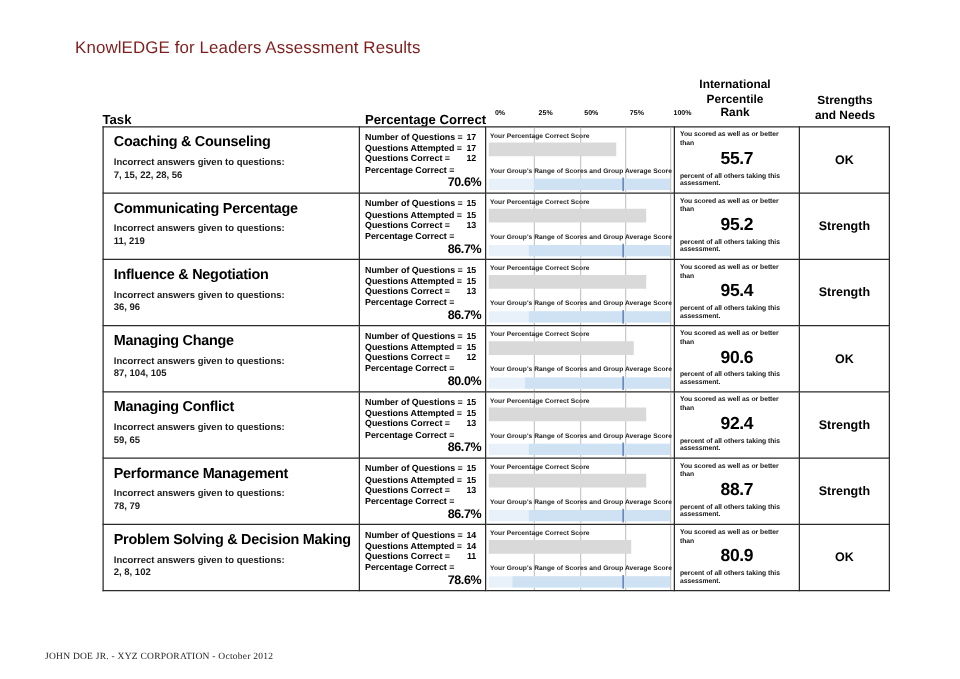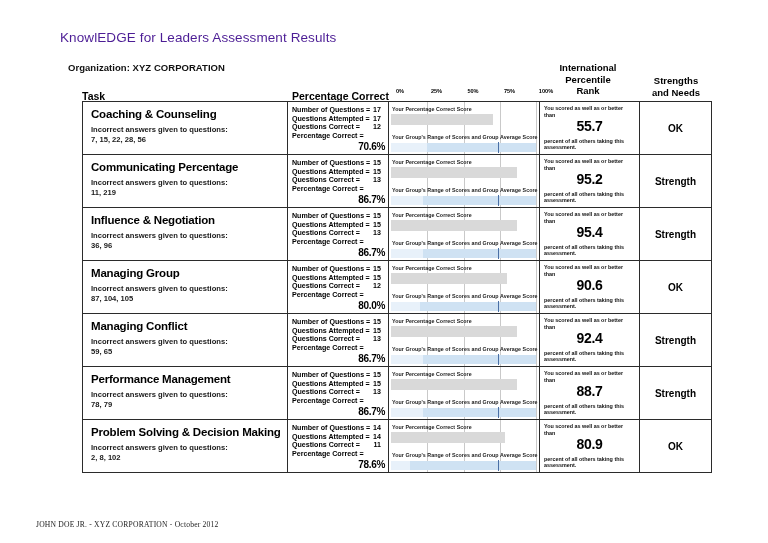--- a/index.html
+++ b/index.html
@@ -9,21 +9,21 @@
     font-family:"Liberation Sans", sans-serif;
     color:#000;
     overflow:hidden;
     position:relative;
   }
   .page{position:relative;width:768px;height:543px;}
 
   
   .doc-title{
     position:absolute;left:60px;top:30px;
-    font-size:13.5px;font-weight:400;letter-spacing:.1px;color:#4c1d95;
+    font-size:13.5px;font-weight:400;letter-spacing:.1px;color:#7f1d1d;
   }
   .meta-line{
     position:absolute;left:68px;
     font-size:9.5px;font-weight:600;color:#111;letter-spacing:.05px;
   }
   .meta-1{top:49px;}
   .meta-2{top:62px;}
 
   
   .col-head{
@@ -123,21 +123,20 @@
     font-family:"Liberation Serif", serif;
     font-size:7.6px;color:#222;letter-spacing:.2px;
   }
 </style>
 </head>
 <body>
 
 <div class="page">
 
   <div class="doc-title">KnowlEDGE for Leaders Assessment Results</div>
-  <div class="meta-line meta-2">Organization: XYZ CORPORATION</div>
 
   <div class="col-head head-task">Task</div>
   <div class="col-head head-pct">Percentage Correct</div>
   <div class="col-head head-ipr">
     <div>International</div>
     <div>Percentile</div>
     <div>Rank</div>
   </div>
   <div class="col-head head-sn">
     <div>Strengths</div>
@@ -319,21 +318,21 @@
               <div class="rank-bot">percent of all others taking this assessment.</div>
             </div>
           </td>
           <td>
             <div class="need-inner">Strength</div>
           </td>
         </tr>
         <tr>
           <td>
             <div class="task-inner">
-              <div class="task-name">Managing Group</div>
+              <div class="task-name">Managing Change</div>
               <div class="task-sub">Incorrect answers given to questions:</div>
               <div class="task-qs">87, 104, 105</div>
             </div>
           </td>
           <td>
             <div class="stats-inner">
               <div class="stat-row">
                 <span class="lbl">Number of Questions =</span>
                 <span class="val">15</span>
               </div>

